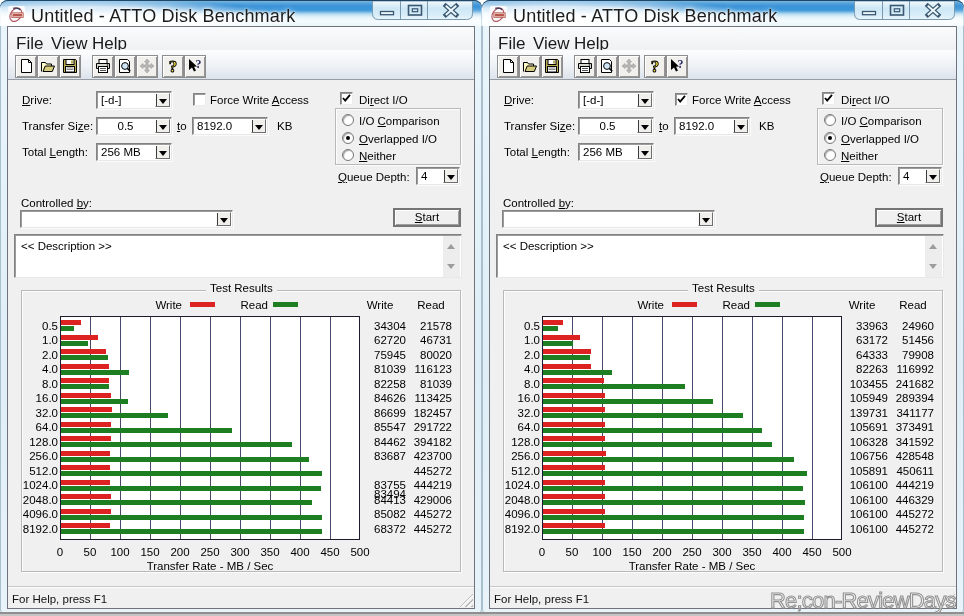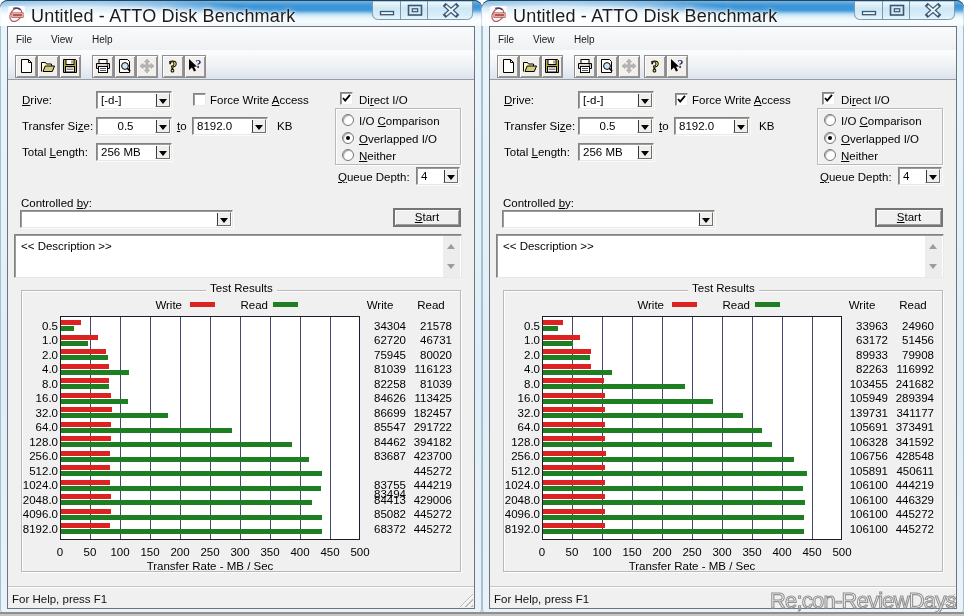--- a/index.html
+++ b/index.html
@@ -15,21 +15,21 @@
  background:radial-gradient(ellipse 290px 30px at 65px 20px,rgba(255,255,255,1) 0%,rgba(255,255,255,.82) 48%,rgba(255,255,255,0) 78%),
  radial-gradient(ellipse 170px 22px at 478px 21px,rgba(255,255,255,.6),rgba(255,255,255,0) 70%)}
 .ticon{position:absolute;left:8px;top:6px;width:17px;height:17px;background:#fcfcfc;border-radius:2px}
 .ttext{position:absolute;left:31px;top:6px;font-size:18px;color:#1b1b1b;letter-spacing:.2px;
  text-shadow:0 0 3px #fff,0 0 6px rgba(255,255,255,.8)}
 .capbtns{position:absolute;left:372px;top:1px}
 .client{position:absolute;left:7px;top:26px;width:468px;height:583px;background:#f0f0f0;
  border:1px solid #70747a}
 .menubar{position:absolute;left:8px;top:27px;width:466px;height:23px;
  background:linear-gradient(180deg,#fafbfc,#eff1f3)}
-.menubar span{position:absolute;top:7px;font-size:10px;color:#1a1a1a}
+.menubar span{position:absolute;top:7px;font-size:17px;color:#1a1a1a}
 .toolbar{position:absolute;left:8px;top:50px;width:466px;height:30px;
  background:linear-gradient(180deg,#fcfdfe 0%,#eef2f6 55%,#dde3ec 100%);
  border-bottom:1px solid #989ca3}
 .tbtn{position:absolute;top:55px;width:22px;height:23px;background:#f1f0ed;
  border:1px solid #8e8e8e;box-shadow:inset 1px 1px 0 #fff,inset -1px -1px 0 #969696}
 .tbtn svg{position:absolute;left:2px;top:2px}
 .lbl{position:absolute;font-size:11.5px;color:#000;white-space:nowrap}
 .combo{position:absolute;height:18px;background:#fff;border:1px solid;border-color:#828282 #e8e8e8 #e8e8e8 #828282;
  box-shadow:inset 1px 1px 0 #9b9b9b,1px 1px 0 #fbfbfb}
 .combo .ct{position:absolute;left:4px;top:2px;font-size:11.5px;color:#000;white-space:nowrap}
@@ -550,21 +550,21 @@
       <div class="rbar" style="top:206.0px;width:62.2px"></div>
       <div class="gbar" style="top:212.0px;width:260.9px"></div>
     </div>
     <div class="rl" style="left:12px;top:319.5px">0.5</div>
     <div class="vv" style="left:354px;top:319.5px">33963</div>
     <div class="vv" style="left:400px;top:319.5px">24960</div>
     <div class="rl" style="left:12px;top:334.0px">1.0</div>
     <div class="vv" style="left:354px;top:334.0px">63172</div>
     <div class="vv" style="left:400px;top:334.0px">51456</div>
     <div class="rl" style="left:12px;top:348.5px">2.0</div>
-    <div class="vv" style="left:354px;top:348.5px">89933</div>
+    <div class="vv" style="left:354px;top:348.5px">64333</div>
     <div class="vv" style="left:400px;top:348.5px">79908</div>
     <div class="rl" style="left:12px;top:363.0px">4.0</div>
     <div class="vv" style="left:354px;top:363.0px">82263</div>
     <div class="vv" style="left:400px;top:363.0px">116992</div>
     <div class="rl" style="left:12px;top:377.5px">8.0</div>
     <div class="vv" style="left:354px;top:377.5px">103455</div>
     <div class="vv" style="left:400px;top:377.5px">241682</div>
     <div class="rl" style="left:12px;top:392.0px">16.0</div>
     <div class="vv" style="left:354px;top:392.0px">105949</div>
     <div class="vv" style="left:400px;top:392.0px">289394</div>

